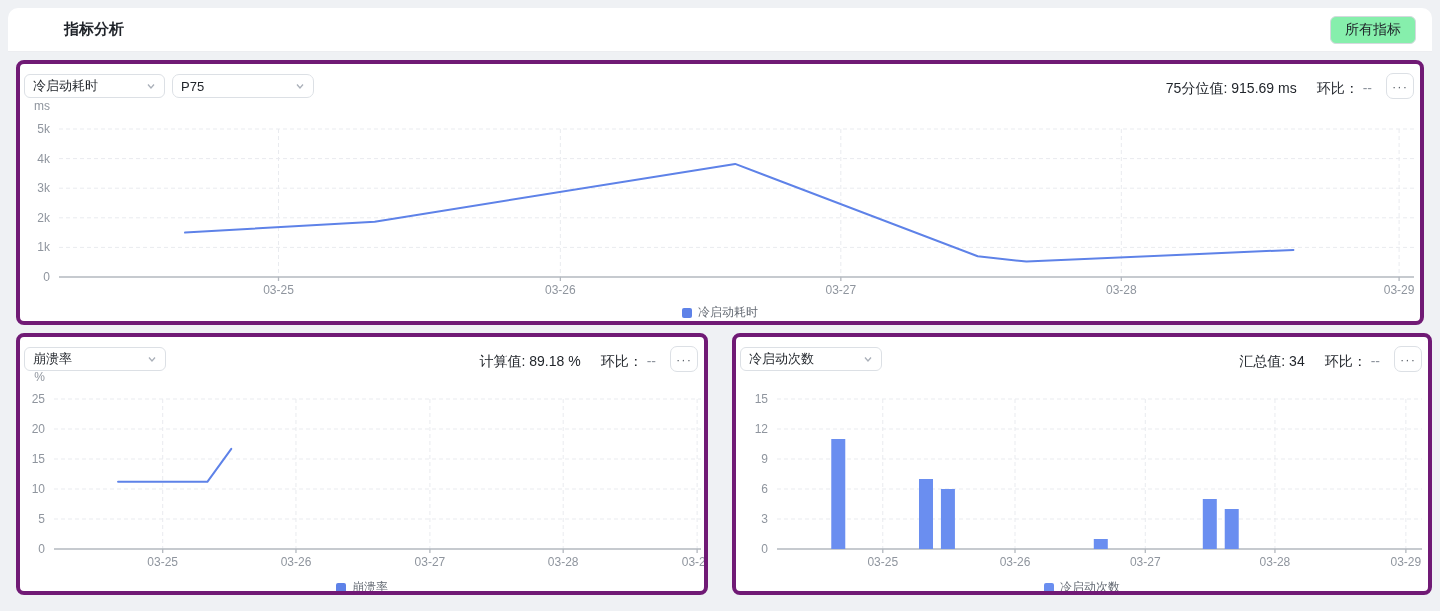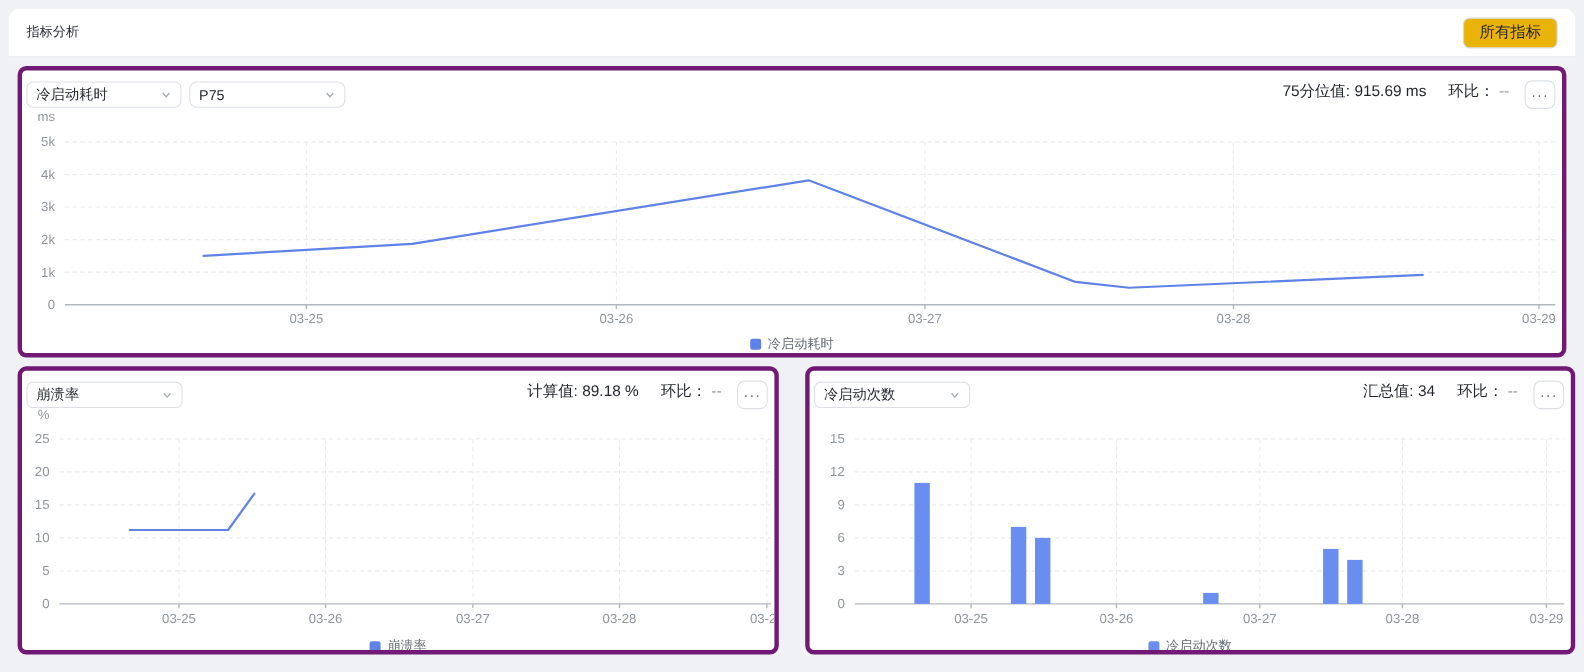--- a/index.html
+++ b/index.html
@@ -4,36 +4,36 @@
 <style>
   * { margin:0; padding:0; box-sizing:border-box; }
   html,body { width:1440px; height:611px; overflow:hidden;
     font-family:"Liberation Sans","DejaVu Sans",sans-serif; background:#eff1f4; color:#1f2329; }
   .stage { position:relative; width:1440px; height:611px; }
 
   
   .header { position:absolute; left:8px; top:8px; width:1424px; height:44px;
     background:#fff; border-radius:10px 10px 0 0; border-bottom:1px solid #ecedf0;
     display:flex; align-items:center; justify-content:space-between; padding:0 16px; }
-  .page-title { font-size:12px; font-weight:400; color:#1f2329; }
-  .btn-all { height:28px; padding:0 14px; background:#eab308; border:1px solid #d5d9de;
+  .page-title { font-size:15px; font-weight:700; color:#1f2329;margin-left:40px; }
+  .btn-all { height:28px; padding:0 14px; background:#86efac; border:1px solid #d5d9de;
     border-radius:6px; font-size:14px; color:#1f2329; display:flex; align-items:center; cursor:pointer; }
 
   
   .card { position:absolute; background:#fff; border:4px solid #701a75; border-radius:8px; overflow:hidden; }
   #card-0 { left:16px; top:60px;  width:1408px; height:265px; }
   #card-1 { left:16px; top:333px; width:692px;  height:262px; }
   #card-2 { left:732px; top:333px; width:700px; height:262px; }
 
   .select { position:absolute; top:10px; height:24px; border:1px solid #dce0e5; border-radius:6px;
     background:#fff; display:flex; align-items:center; justify-content:space-between;
     padding:0 8px; font-size:13px; color:#1f2329; cursor:pointer; }
   .chev { display:flex; align-items:center; }
 
-  .stats { position:absolute; top:10px; right:48px; height:24px; display:flex; align-items:flex-start; gap:20px; }
+  .stats { position:absolute; top:10px; right:48px; height:24px; display:flex; align-items:flex-end; gap:20px; }
   .stat { font-size:14px; color:#22262c; white-space:nowrap; }
   .stat .lbl { margin-right:4px; }
   .stat .muted { color:#8f959e; }
 
   .more-btn { position:absolute; top:9px; right:6px; width:28px; height:26px;
     border:1px solid #dce0e5; border-radius:7px; background:#fff; display:flex;
     align-items:center; justify-content:center; font-size:13px; letter-spacing:1px;
     color:#5f656d; cursor:pointer; line-height:1; }
 
   .chart-svg { position:absolute; left:0; top:0; }

